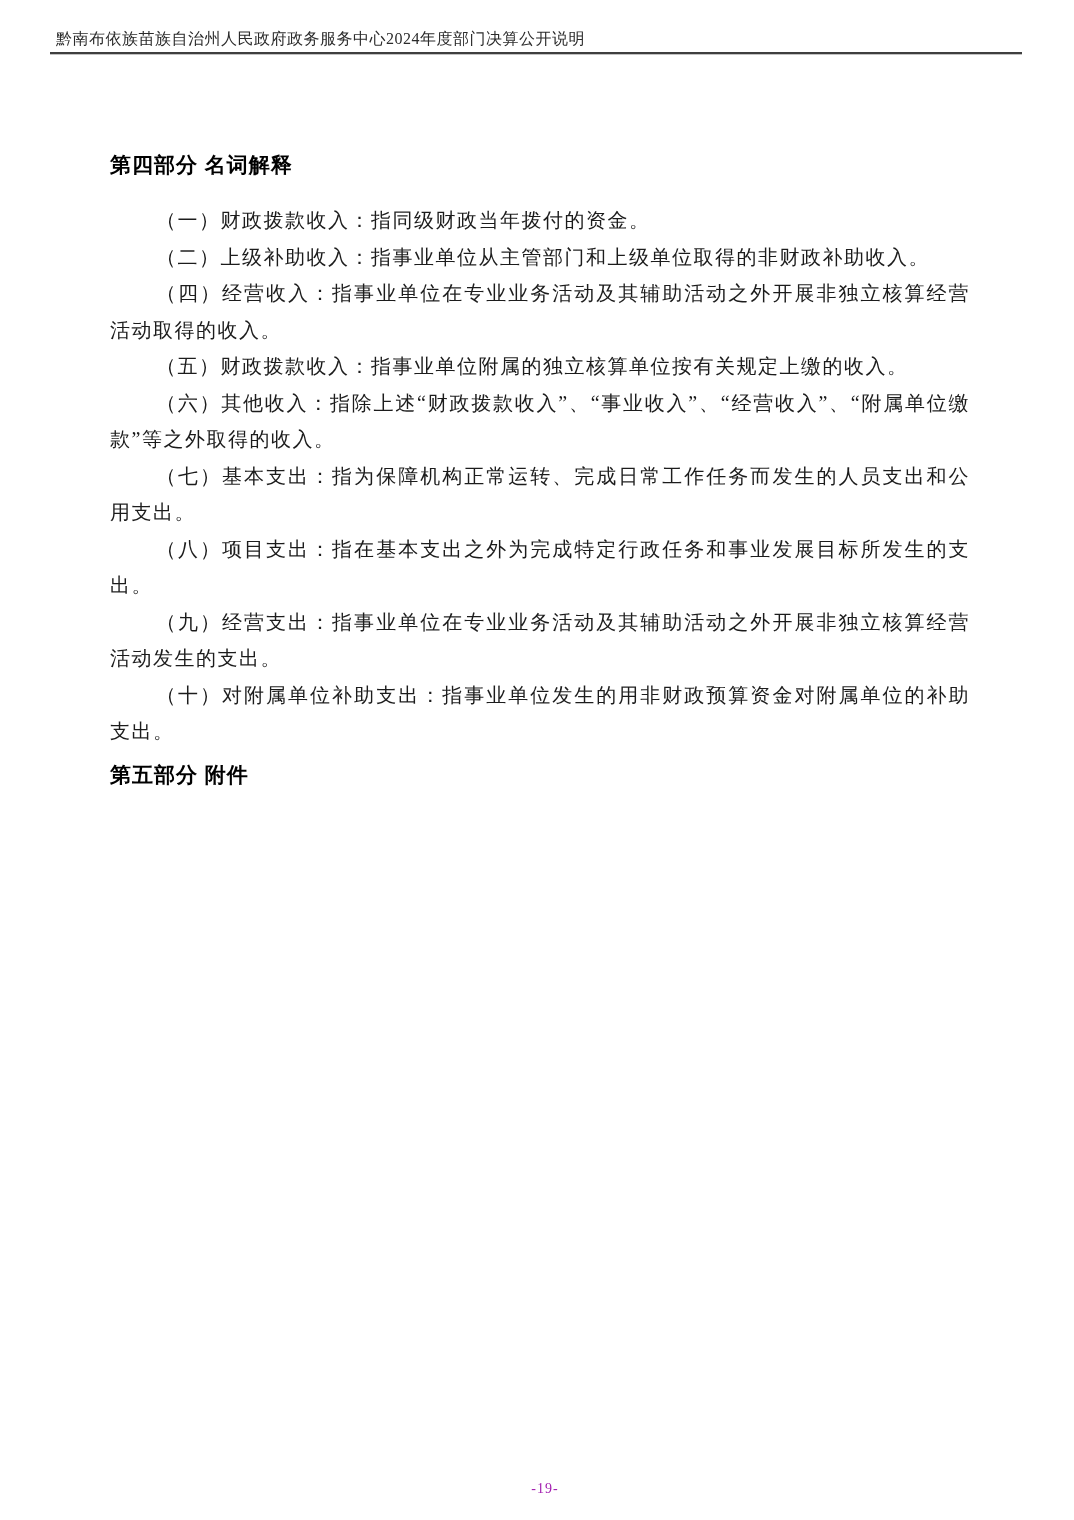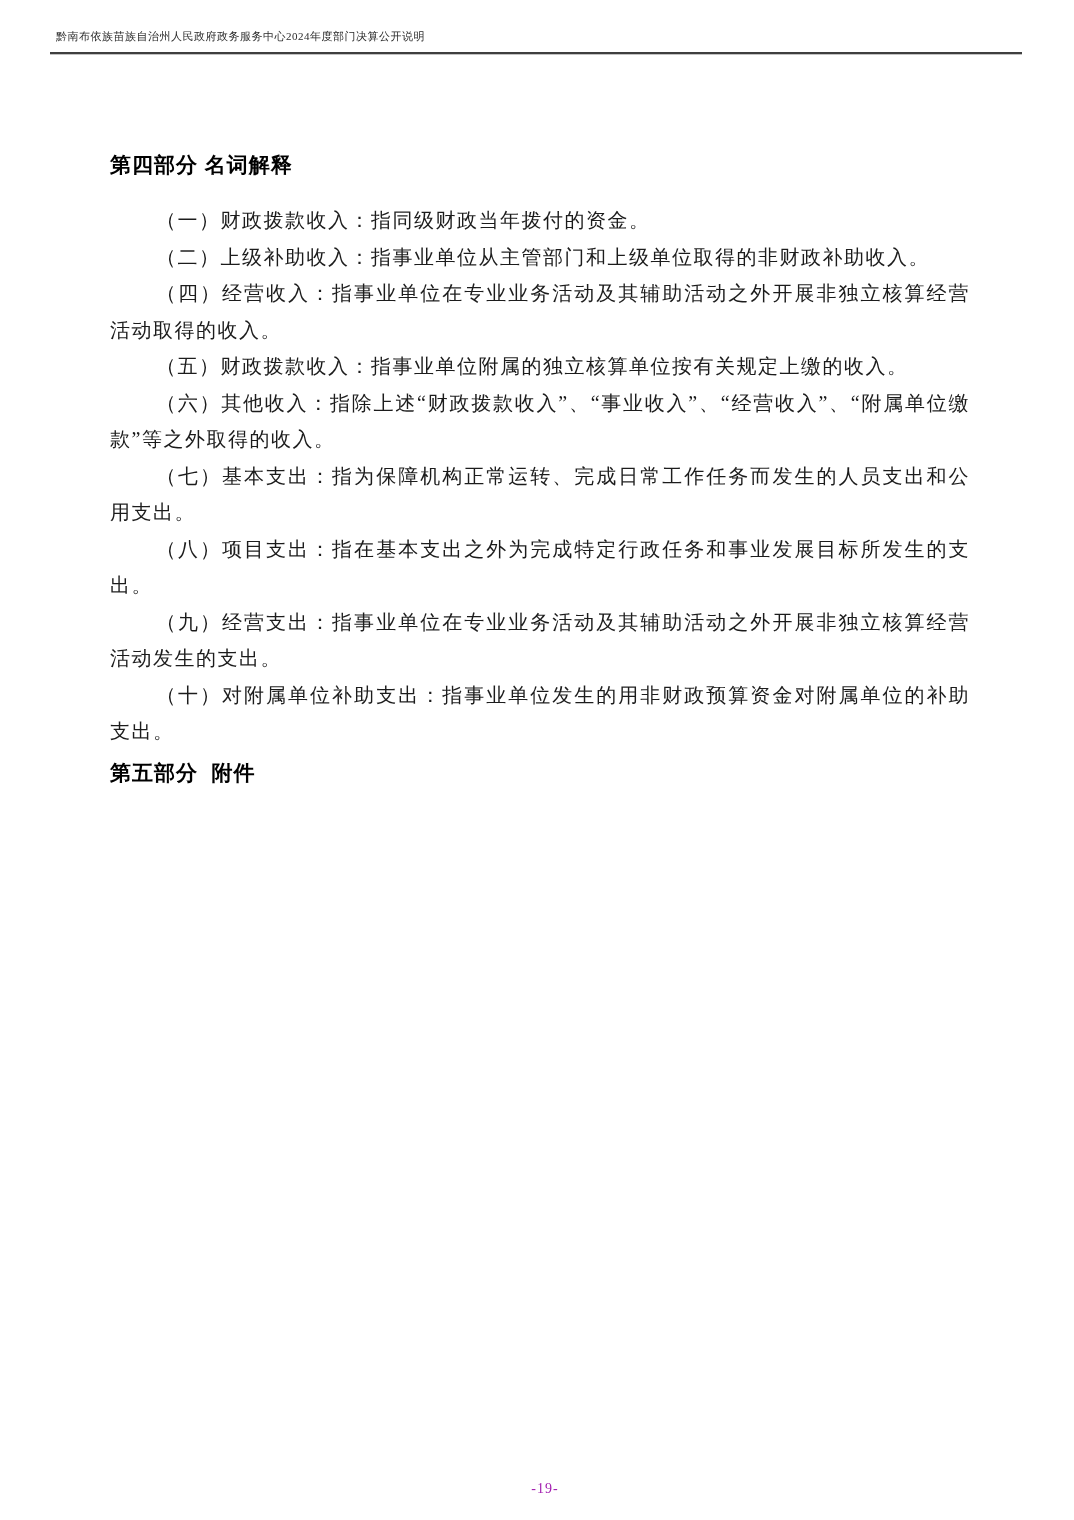--- a/index.html
+++ b/index.html
@@ -20,21 +20,21 @@
   .page-header {
     position: absolute;
     top: 0;
     left: 0;
     width: 100%;
   }
   .header-title {
     position: absolute;
     top: 29px;
     left: 56px;
-    font-size: 11px;
+    font-size: 16px;
     letter-spacing: 0.5px;
     color: #2b2b2b;
     white-space: nowrap;
   }
   .header-rule {
     position: absolute;
     top: 52px;
     left: 50px;
     width: 972px;
     height: 2px;
@@ -52,21 +52,20 @@
     margin: 0 0 22px 0;
     font-family: "Liberation Sans", "DejaVu Sans", sans-serif;
     font-weight: 700;
     font-size: 21px;
     line-height: 30px;
     color: #000000;
     letter-spacing: 1px;
   }
   .section-heading.second {
     margin: 10px 0 0 0;
-    font-family: Liberation Mono, monospace;
   }
   .paragraphs p {
     margin: 0;
     font-size: 20px;
     line-height: 36.5px;
     letter-spacing: 1.5px;
     text-align: justify;
     text-justify: inter-ideograph;
     text-indent: 46px;
     color: #1c1c1c;

